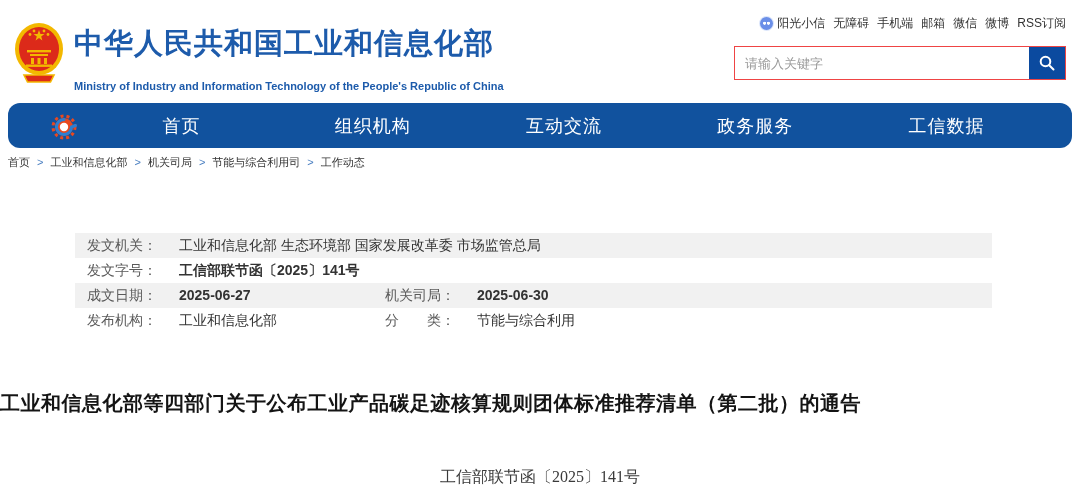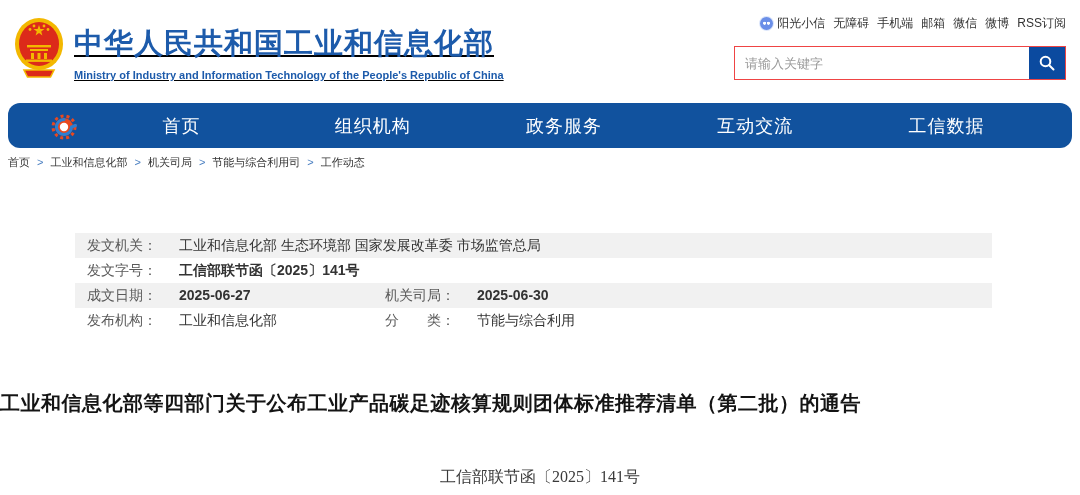--- a/index.html
+++ b/index.html
@@ -1,24 +1,24 @@
 <!DOCTYPE html>
 <html style="--brand-blue: #1d5bab; --nav-blue: #11529e; --search-blue: #0b4a9f; --row-gray: #f1f1f1; --crumb-sep: #4a7fc1;"><head>
 <meta charset="utf-8">
 <style>
   html,body{margin:0;padding:0;background:#fff;}
   .page{position:relative;width:1080px;height:495px;background:#fff;overflow:hidden;
         font-family:"Liberation Sans","DejaVu Sans",sans-serif;}
 
   
   header{position:relative;height:100px;}
-  .brand{position:absolute;left:14px;top:16px;display:flex;align-items:center;text-decoration:underline;}
+  .brand{position:absolute;left:14px;top:16px;display:flex;align-items:center;}
   .brand-text{margin-left:10px;padding-top:8px;}
   .site-title{font-size:29px;font-weight:bold;color:var(--brand-blue,#1d5bab);letter-spacing:1px;}
-  .site-subtitle{font-size:11px;font-weight:bold;color:var(--brand-blue,#1d5bab);margin-top:5px;}
+  .site-subtitle{font-size:11px;font-weight:bold;color:var(--brand-blue,#1d5bab);margin-top:16px;}
 
   .header-right{position:absolute;right:14px;top:15px;width:332px;}
   .top-links{display:flex;justify-content:flex-end;align-items:flex-start;gap:8px;
              font-size:12px;color:#333;white-space:nowrap;}
   .top-link{cursor:pointer;display:flex;align-items:center;gap:4px;}
   .mascot{width:13px;height:13px;border-radius:50%;flex:none;
      background:
        radial-gradient(circle at 35% 48%, #fff 1.2px, rgba(255,255,255,0) 1.8px),
        radial-gradient(circle at 65% 48%, #fff 1.2px, rgba(255,255,255,0) 1.8px),
        #6b8fe8;
@@ -112,22 +112,22 @@
 
   <nav id="main-nav">
     <svg class="nav-logo" viewBox="0 0 30 30" aria-hidden="true">
       <circle cx="14" cy="16" r="11" fill="none" stroke="#e8491f" stroke-width="3" stroke-dasharray="3 3"></circle>
       <circle cx="14" cy="16" r="9" fill="#e8491f"></circle>
       <circle cx="14" cy="16" r="4.2" fill="#fff"></circle>
       <path d="M14 8.5 a7.5 7.5 0 1 0 7.5 7.5 l 4 -1.5" fill="none" stroke="#2a7fd4" stroke-width="3" stroke-linecap="round"></path>
     </svg>
   <span class="nav-item">首页</span>
       <span class="nav-item">组织机构</span>
+      <span class="nav-item">互动交流</span>
       <span class="nav-item">政务服务</span>
-      <span class="nav-item">互动交流</span>
       <span class="nav-item">工信数据</span>
     </nav>
 
   <div class="breadcrumb" id="breadcrumb"><span class="crumb">首页</span><span class="crumb-sep">&gt;</span><span class="crumb">工业和信息化部</span><span class="crumb-sep">&gt;</span><span class="crumb">机关司局</span><span class="crumb-sep">&gt;</span><span class="crumb">节能与综合利用司</span><span class="crumb-sep">&gt;</span><span class="crumb">工作动态</span></div>
 
   <div class="doc-info" id="doc-info">
       <div class="info-row">
         <div class="cell">
           <span class="lbl">发文机关：</span>
           <span class="val">工业和信息化部 生态环境部 国家发展改革委 市场监管总局</span>

